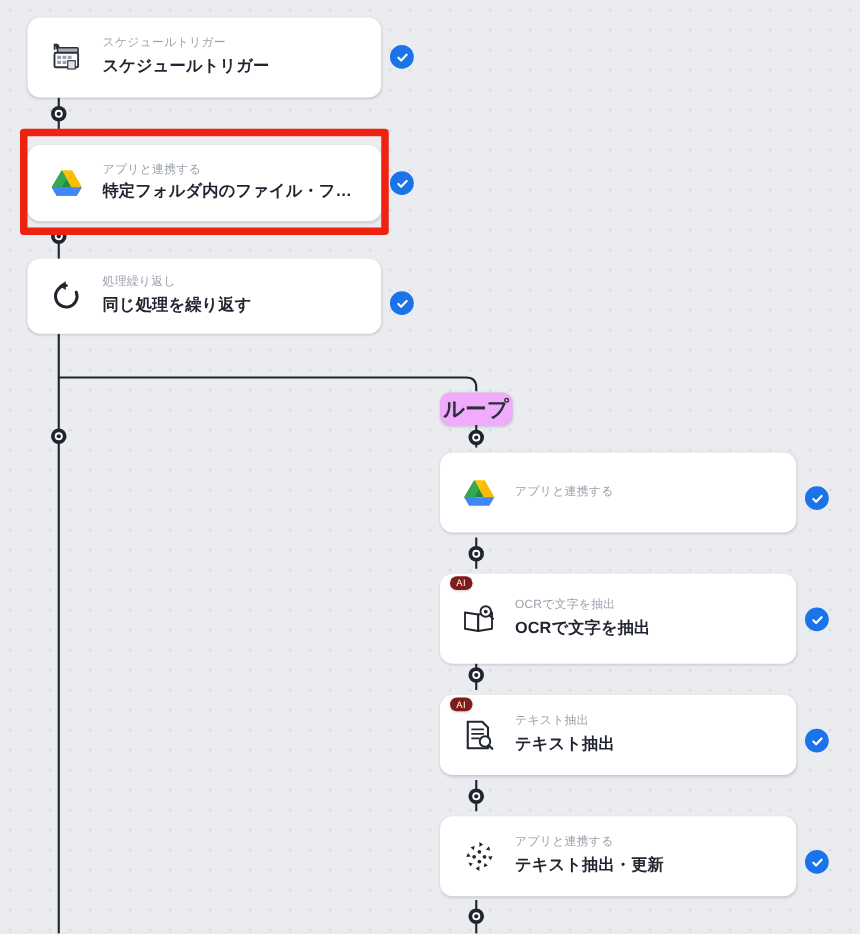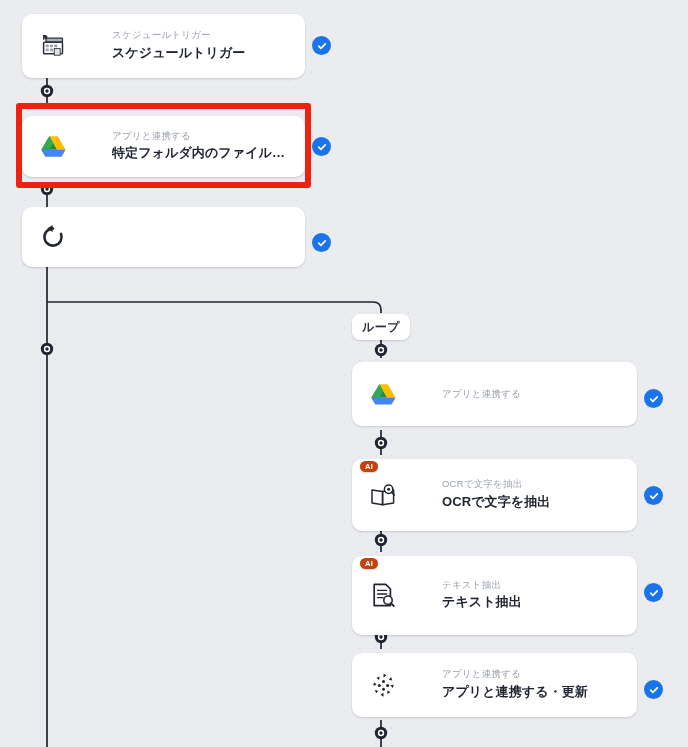--- a/index.html
+++ b/index.html
@@ -69,21 +69,20 @@
     display: flex;
     align-items: center;
     justify-content: center;
   }
   .node-text {
     display: flex;
     flex-direction: column;
     justify-content: center;
     min-width: 0;
     padding-right: 14px;
-    margin-left: 30px;
   }
   .node-sub {
     font-size: 9.5px;
     color: #9aa1ac;
     line-height: 1.35;
     letter-spacing: .2px;
     white-space: nowrap;
     overflow: hidden;
     text-overflow: ellipsis;
   }
@@ -117,38 +116,38 @@
     background: #1a73e8;
     display: flex;
     align-items: center;
     justify-content: center;
   }
   .check svg { display:block; }
 
   
   .ai-badge {
     position: absolute;
-    background: #c2410c;
+    background: #7f1d1d;
     color: #fff;
     font-size: 7.5px;
-    font-weight: bold;
+    font-weight: normal;
     letter-spacing: .3px;
     border-radius: 7px;
     padding: 1.5px 5px 2px 5px;
     line-height: 1;
     box-shadow: 0 1px 2px rgba(16,24,40,.18);
   }
 
   
   .loop-pill {
     position: absolute;
-    background: #ffffff;
+    background: #f0abfc;
     border-radius: 8px;
     box-shadow: 0 1px 2px rgba(16,24,40,.12), 0 1px 3px rgba(16,24,40,.06);
-    font-size: 12px;
+    font-size: 17px;
     font-weight: bold;
     color: #2a3039;
     display: flex;
     align-items: center;
     justify-content: center;
     letter-spacing: .4px;
   }
 </style>
 </head>
 <body>
@@ -271,20 +270,24 @@
     </svg>
   </div>
 
   <div class="node" style="left:22px; top:207px; width:283px; height:60px;">
     <div class="node-icon">
       <svg width="26" height="26" viewBox="0 0 26 26" xmlns="http://www.w3.org/2000/svg">
         <path d="M13 4.4 a8.6 8.6 0 1 0 8.0 5.4" stroke="#22262e" stroke-width="2.5" fill="none" stroke-linecap="round"></path>
         <path d="M12.6 1.0 L12.6 8.0 L7.2 4.6 Z" fill="#22262e"></path>
       </svg>
     </div>
+    <div class="node-text">
+      <div class="node-sub">処理繰り返し</div>
+      <div class="node-title">同じ処理を繰り返す</div>
+    </div>
   </div>
   <div class="check" style="left:312px; top:233px;">
     <svg width="12" height="12" viewBox="0 0 12 12" xmlns="http://www.w3.org/2000/svg">
       <path d="M2.7 6.2 L4.9 8.4 L9.3 3.8" stroke="#ffffff" stroke-width="1.7" fill="none" stroke-linecap="round" stroke-linejoin="round"></path>
     </svg>
   </div>
 
   <div class="loop-pill" style="left:352px; top:314px; width:58px; height:26px;">
     <span>ループ</span>
   </div>
@@ -327,21 +330,21 @@
   </div>
   <div class="ai-badge" style="left:360px; top:461px;">
     <span>AI</span>
   </div>
   <div class="check" style="left:644px; top:486px;">
     <svg width="12" height="12" viewBox="0 0 12 12" xmlns="http://www.w3.org/2000/svg">
       <path d="M2.7 6.2 L4.9 8.4 L9.3 3.8" stroke="#ffffff" stroke-width="1.7" fill="none" stroke-linecap="round" stroke-linejoin="round"></path>
     </svg>
   </div>
 
-  <div class="node" style="left:352px; top:556px; width:285px; height:79px;">
+  <div class="node" style="left:352px; top:556px; width:285px; height:64px;">
     <div class="node-icon">
       <svg width="26" height="27" viewBox="0 0 26 27" xmlns="http://www.w3.org/2000/svg">
         <path d="M4.2 2.4 L15.8 2.4 L20.4 7.0 L20.4 23.6 L4.2 23.6 Z" fill="#ffffff" stroke="#22262e" stroke-width="1.7" stroke-linejoin="round"></path>
         <path d="M7.6 8.4 L16.6 8.4" stroke="#22262e" stroke-width="1.4" stroke-linecap="round"></path>
         <path d="M7.6 12.0 L16.6 12.0" stroke="#22262e" stroke-width="1.4" stroke-linecap="round"></path>
         <path d="M7.6 15.6 L13.2 15.6" stroke="#22262e" stroke-width="1.4" stroke-linecap="round"></path>
         <circle cx="18.0" cy="18.2" r="4.2" fill="#ffffff" stroke="#22262e" stroke-width="1.6"></circle>
         <path d="M21.0 21.2 L23.8 24.0" stroke="#22262e" stroke-width="1.8" stroke-linecap="round"></path>
       </svg>
     </div>
@@ -375,21 +378,21 @@
         <g fill="#22262e">
           <circle cx="13.5" cy="9.4" r="1.5"></circle>
           <circle cx="17.6" cy="13.4" r="1.5"></circle>
           <circle cx="13.5" cy="17.2" r="1.5"></circle>
           <circle cx="9.3" cy="13.4" r="1.5"></circle>
         </g>
       </svg>
     </div>
     <div class="node-text">
       <div class="node-sub">アプリと連携する</div>
-      <div class="node-title">アプリと連携する・更新</div>
+      <div class="node-title">テキスト抽出・更新</div>
     </div>
   </div>
   <div class="check" style="left:644px; top:680px;">
     <svg width="12" height="12" viewBox="0 0 12 12" xmlns="http://www.w3.org/2000/svg">
       <path d="M2.7 6.2 L4.9 8.4 L9.3 3.8" stroke="#ffffff" stroke-width="1.7" fill="none" stroke-linecap="round" stroke-linejoin="round"></path>
     </svg>
   </div>
 
 </div>
 

